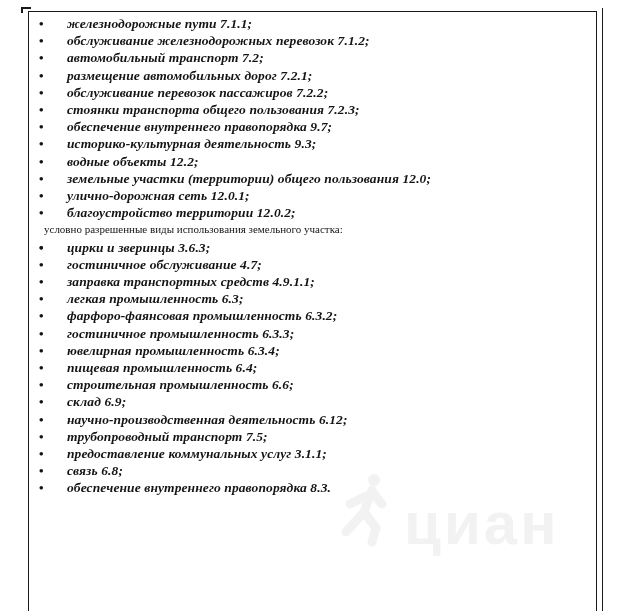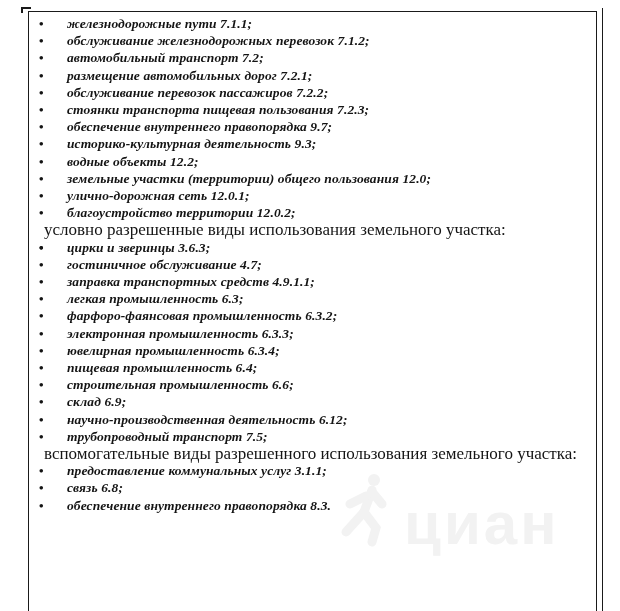--- a/index.html
+++ b/index.html
@@ -58,21 +58,21 @@
   .list-item .bullet {
     position: absolute;
     left: 10px; top: 0;
     font-style: normal;
     font-weight: bold;
     font-size: 13px;
   }
   .section-header {
     padding-left: 15px;
     line-height: 17.2px;
-    font-size: 17px;
+    font-size: 11px;
     font-weight: normal;
     font-style: normal;
     white-space: nowrap;
   }
   
   .watermark {
     position: absolute;
     left: 336px; top: 470px;
     display: flex;
     align-items: flex-start;
@@ -110,42 +110,41 @@
     <span class="wm-text">циан</span>
   </div>
 
   <div class="cell">
     <div class="content">
         <div class="list-item"><span class="bullet">•</span><span>железнодорожные пути 7.1.1;</span></div>
         <div class="list-item"><span class="bullet">•</span><span>обслуживание железнодорожных перевозок 7.1.2;</span></div>
         <div class="list-item"><span class="bullet">•</span><span>автомобильный транспорт 7.2;</span></div>
         <div class="list-item"><span class="bullet">•</span><span>размещение автомобильных дорог 7.2.1;</span></div>
         <div class="list-item"><span class="bullet">•</span><span>обслуживание перевозок пассажиров 7.2.2;</span></div>
-        <div class="list-item"><span class="bullet">•</span><span>стоянки транспорта пищевая пользования 7.2.3;</span></div>
+        <div class="list-item"><span class="bullet">•</span><span>стоянки транспорта общего пользования 7.2.3;</span></div>
         <div class="list-item"><span class="bullet">•</span><span>обеспечение внутреннего правопорядка 9.7;</span></div>
         <div class="list-item"><span class="bullet">•</span><span>историко-культурная деятельность 9.3;</span></div>
         <div class="list-item"><span class="bullet">•</span><span>водные объекты 12.2;</span></div>
         <div class="list-item"><span class="bullet">•</span><span>земельные участки (территории) общего пользования 12.0;</span></div>
         <div class="list-item"><span class="bullet">•</span><span>улично-дорожная сеть 12.0.1;</span></div>
         <div class="list-item"><span class="bullet">•</span><span>благоустройство территории 12.0.2;</span></div>
         <div class="section-header">условно разрешенные виды использования земельного участка:</div>
         <div class="list-item"><span class="bullet">•</span></div>
         <div class="list-item"><span class="bullet">•</span><span>цирки и зверинцы 3.6.3;</span></div>
         <div class="list-item"><span class="bullet">•</span><span>гостиничное обслуживание 4.7;</span></div>
         <div class="list-item"><span class="bullet">•</span><span>заправка транспортных средств 4.9.1.1;</span></div>
         <div class="list-item"><span class="bullet">•</span><span>легкая промышленность 6.3;</span></div>
         <div class="list-item"><span class="bullet">•</span><span>фарфоро-фаянсовая промышленность 6.3.2;</span></div>
-        <div class="list-item"><span class="bullet">•</span><span>электронная промышленность 6.3.3;</span></div>
+        <div class="list-item"><span class="bullet">•</span><span>гостиничное промышленность 6.3.3;</span></div>
         <div class="list-item"><span class="bullet">•</span><span>ювелирная промышленность 6.3.4;</span></div>
         <div class="list-item"><span class="bullet">•</span><span>пищевая промышленность 6.4;</span></div>
         <div class="list-item"><span class="bullet">•</span><span>строительная промышленность 6.6;</span></div>
         <div class="list-item"><span class="bullet">•</span><span>склад 6.9;</span></div>
         <div class="list-item"><span class="bullet">•</span><span>научно-производственная деятельность 6.12;</span></div>
         <div class="list-item"><span class="bullet">•</span><span>трубопроводный транспорт 7.5;</span></div>
-        <div class="section-header">вспомогательные виды разрешенного использования земельного участка:</div>
         <div class="list-item"><span class="bullet">•</span><span>предоставление коммунальных услуг 3.1.1;</span></div>
         <div class="list-item"><span class="bullet">•</span><span>связь 6.8;</span></div>
         <div class="list-item"><span class="bullet">•</span><span>обеспечение внутреннего правопорядка 8.3.</span></div>
       </div>
   </div>
 
   <div class="border-right-outer"></div>
 
 </div>
 

